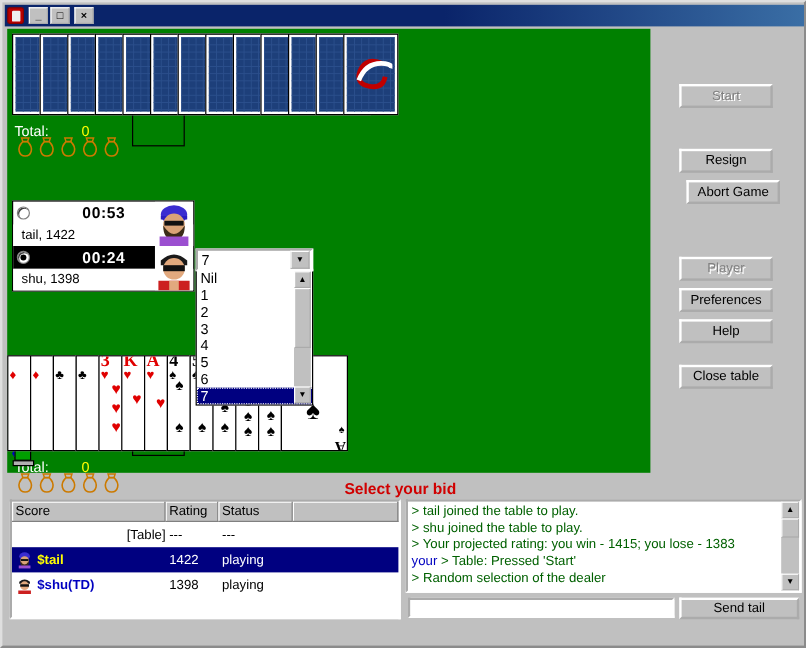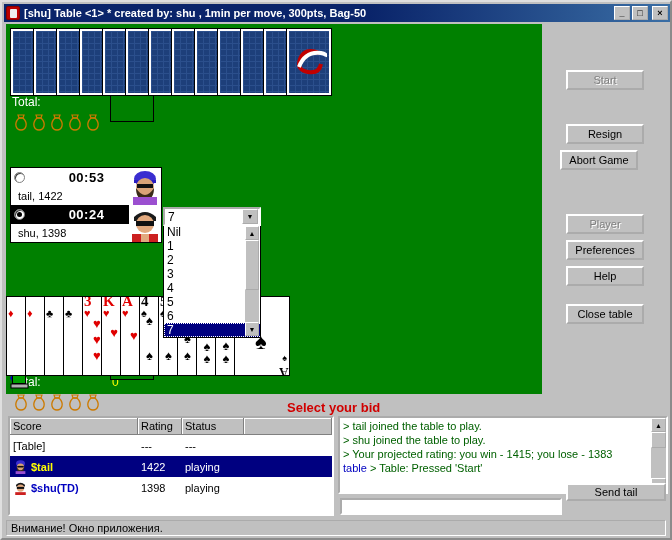--- a/index.html
+++ b/index.html
@@ -52,21 +52,21 @@
   .win-btn {
     position:absolute; width:78px; height:20px; background:#c0c0c0;
     border:2px outset #fff; font-family:"Liberation Sans",sans-serif;
     font-size:11px; color:#000; text-align:center; line-height:16px;
     cursor:default;
   }
   .win-btn.disabled { color:#808080; text-shadow: 1px 1px 0 #fff; }
 
   
   .score-panel { position:absolute; color:#fff; font-size:12px; }
-  .score-panel .row { height:21px; display:flex; align-items:flex-start;gap:44px; }
+  .score-panel .row { height:21px; display:flex; align-items:flex-end; }
   .score-panel .lbl { width:56px; }
   .score-panel .val { color:#ffff00; }
   .bags { display:flex; gap:4px; margin-top:-2px; margin-left:2px;}
   .bag { width:14px;height:16px; position:relative; }
   .bag svg { display:block; }
 
   .empty-card-slot {
     position:absolute; width:44px; height:66px;
     border:1px solid #000; background:#008000;
   }
@@ -177,38 +177,37 @@
   .chat-sb-btn { width:15px;height:14px;background:#c0c0c0;border:1px outset #fff;
      display:flex;align-items:center;justify-content:center;font-size:7px;}
   .chat-thumb{position:absolute;left:0;top:14px;width:15px;height:16px;background:#c0c0c0;
      border:1px outset #fff;}
 
   .chat-input {
     position:absolute; left:338px; top:496px; width:222px; height:17px;
     background:#fff; border:2px inset #fff;
   }
   .send-btn {
-    position:absolute; left:564px; top:481px; width:100px; height:18px;
+    position:absolute; left:564px; top:496px; width:100px; height:18px;
     background:#c0c0c0; border:2px outset #fff; font-size:11px;
     text-align:center; line-height:14px;
   }
   .statusbar {
     position:absolute; left:4px; top:518px; width:660px; height:16px;
     background:#c0c0c0; border:1px inset #fff; font-size:11px;
     padding-left:4px; line-height:14px;
   }
 </style>
 </head>
 <body>
 
 <div id="app">
 
   <div class="titlebar">
     <div class="tb-icon"></div>
-    <div class="tb-title">[shu] Table &lt;1&gt; * created by: shu , 1min per move, 300pts, Bag-50</div>
     <div class="tb-btns">
       <div class="tb-btn">_</div>
       <div class="tb-btn">□</div>
       <div class="tb-btn close">×</div>
     </div>
   </div>
 
   <div class="felt">
 
     <div class="score-panel" style="left:6px; top:8px;">
@@ -500,40 +499,40 @@
       <rect x="1" y="12" width="17" height="4" fill="#b0b0b0" stroke="#000"></rect>
       <path d="M0 6 l2 -3 l0 6 z" fill="#0000c0"></path>
     </svg>
 
   </div>
 
   <div class="right-panel">
     <div id="btn-col">
         <div class="win-btn disabled" style="left: 22px; top: 46px;">Start</div>
         <div class="win-btn" style="left: 22px; top: 100px;">Resign</div>
-        <div class="win-btn" style="left: 16px; top: 126px;">Abort Game</div>
+        <div class="win-btn" style="left: 28px; top: 126px;">Abort Game</div>
         <div class="win-btn disabled" style="left: 22px; top: 190px;">Player</div>
         <div class="win-btn" style="left: 22px; top: 216px;">Preferences</div>
         <div class="win-btn" style="left: 22px; top: 242px;">Help</div>
         <div class="win-btn" style="left: 22px; top: 268px; margin-top: 12px;">Close table</div>
       </div>
   </div>
 
   <div class="bidmsg" style="left:285px; top:398px;">Select your bid</div>
 
   <div class="players-pane">
     <div class="ph-row">
       <div class="ph-cell" style="width:128px;">Score</div>
       <div class="ph-cell" style="width:44px;">Rating</div>
       <div class="ph-cell" style="width:62px;">Status</div>
       <div class="ph-cell" style="width:88px;"></div>
     </div>
     <div id="players-rows">
         <div class="pr-row">
-          <div class="pr-cell pname" style="width:128px;color:#000;">
+          <div class="pr-cell pname" style="width:128px;color:#000;justify-content:flex-end;">
             <span>[Table]</span>
           </div>
           <div class="pr-cell" style="width:44px;color:#000">---</div>
           <div class="pr-cell" style="width:62px;color:#000">---</div>
           <div class="pr-cell" style="width:88px;"></div>
         </div>
         <div class="pr-row sel">
           <div class="pr-cell pname" style="width:128px;color:#ffff00;font-weight:bold;">
             <svg class="mini-av" width="15" height="15" viewBox="0 0 32 37">
               <ellipse cx="16" cy="11" rx="11" ry="8" fill="#3a2dd0"></ellipse>
@@ -563,28 +562,28 @@
           <div class="pr-cell" style="width:88px;"></div>
         </div>
       </div>
   </div>
 
   <div class="chat-pane">
     <div id="chat-lines" style="padding-top:1px;">
         <div class="chat-line"><span>&gt; tail joined the table to play.</span></div>
         <div class="chat-line"><span>&gt; shu joined the table to play.</span></div>
         <div class="chat-line"><span>&gt; Your projected rating: you win - 1415; you lose - 1383</span></div>
-        <div class="chat-line"><span class="nick">table </span><span>&gt; Table: Pressed 'Start'</span></div>
+        <div class="chat-line"><span class="nick">your </span><span>&gt; Table: Pressed 'Start'</span></div>
+        <div class="chat-line"><span>&gt; Random selection of the dealer</span></div>
       </div>
     <div class="chat-sb">
       <div class="chat-sb-btn">▲</div>
       <div class="chat-thumb"></div>
       <div class="chat-sb-btn" style="position:absolute;bottom:0;left:0;">▼</div>
     </div>
   </div>
 
   <div class="chat-input">
     <input id="chat-inp" style="width: 100%; height: 100%; border: 0px; outline: 0px; font-size: 11px; font-family: &quot;Liberation Sans&quot;, sans-serif; padding-left: 2px;" value="">
   </div>
   <div class="send-btn">Send tail</div>
 
-  <div class="statusbar">Внимание! Окно приложения.</div>
 </div>
 
 </body></html>

